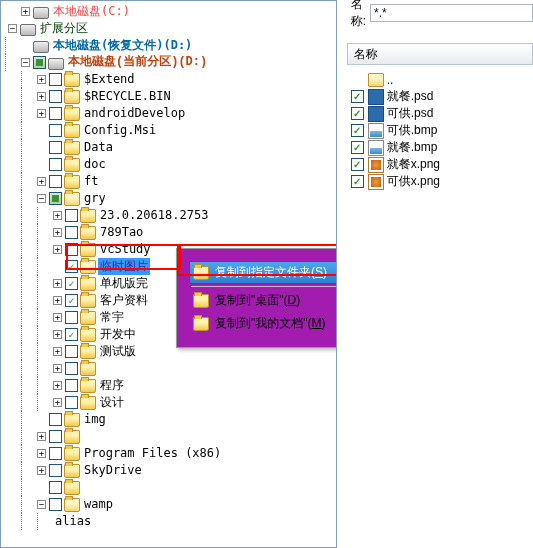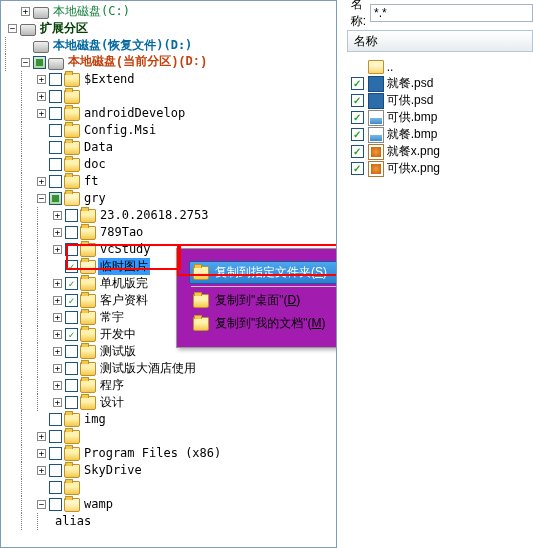--- a/index.html
+++ b/index.html
@@ -111,27 +111,27 @@
     background: linear-gradient(#f0f0f0, #b8b8b8);
     border: 1px solid #6e6e6e;
     border-radius: 2px;
     box-sizing: border-box;
     height: 12px; margin-top:2px;
   }
   .label {
     padding: 0 2px;
     cursor: default;
   }
-  .label.c { color: #15803d; }
+  .label.c { color: #ef4444; }
   .label.d { color: #0369a1; font-weight: bold; }
   .label.d2 { color: #c2410c; font-weight: bold; font-family: Liberation Mono, monospace; }
-  .label.root { color: #004000; font-weight: bold; }
+  .label.root { color: #004000; font-weight: normal; }
   .label.sel {
     background: #3399ff;
-    color: #000000;
+    color: #4c1d95;
   }
   .highlight-red {
     position: absolute;
     border: 2px solid #ff0000;
     pointer-events: none;
     z-index: 20;
   }
   .context-menu {
     position: absolute;
     background: #a21caf;
@@ -158,21 +158,21 @@
   .context-menu .micon {
     width: 16px; height: 14px; margin-right: 6px;
   }
   .right-top {
     display:flex; align-items:center; height:26px; padding-left:4px;justify-content:flex-end;
   }
   .right-header {
     display:flex; align-items:center; height:20px;
     background: linear-gradient(#fff,#e8ecef);
     border:1px solid #b5c7d6;
-    padding-left:6px; margin-top:4px;
+    padding-left:6px; margin-top:17px;
     font-size:12px;
     text-align:right;
   }
   .file-list { padding: 6px 0 0 4px; }
   .file-row { display:flex; align-items:center; height:17px; }
   .fcb {
     width: 13px; height: 13px;
     border: 1px solid #1c5180;
     box-sizing: border-box;
     display:inline-flex; align-items:center; justify-content:center;
@@ -232,20 +232,21 @@
           <span class="cb"></span>
           <span class="icon folder"></span>
           <span class="label">$Extend</span>
         </div>
       <div class="row">
           <span class="indent"></span>
           <span class="indent vline"></span>
           <span class="expander">+</span>
           <span class="cb"></span>
           <span class="icon folder"></span>
+          <span class="label">$RECYCLE.BIN</span>
         </div>
       <div class="row">
           <span class="indent"></span>
           <span class="indent vline"></span>
           <span class="expander">+</span>
           <span class="cb"></span>
           <span class="icon folder"></span>
           <span class="label">androidDevelop</span>
         </div>
       <div class="row">
@@ -370,21 +371,20 @@
           <span class="icon folder"></span>
           <span class="label">测试版</span>
         </div>
       <div class="row">
           <span class="indent"></span>
           <span class="indent vline"></span>
           <span class="indent vline"></span>
           <span class="expander">+</span>
           <span class="cb"></span>
           <span class="icon folder"></span>
-          <span class="label">测试版大酒店使用</span>
         </div>
       <div class="row">
           <span class="indent"></span>
           <span class="indent vline"></span>
           <span class="indent vline"></span>
           <span class="expander">+</span>
           <span class="cb"></span>
           <span class="icon folder"></span>
           <span class="label">程序</span>
         </div>

